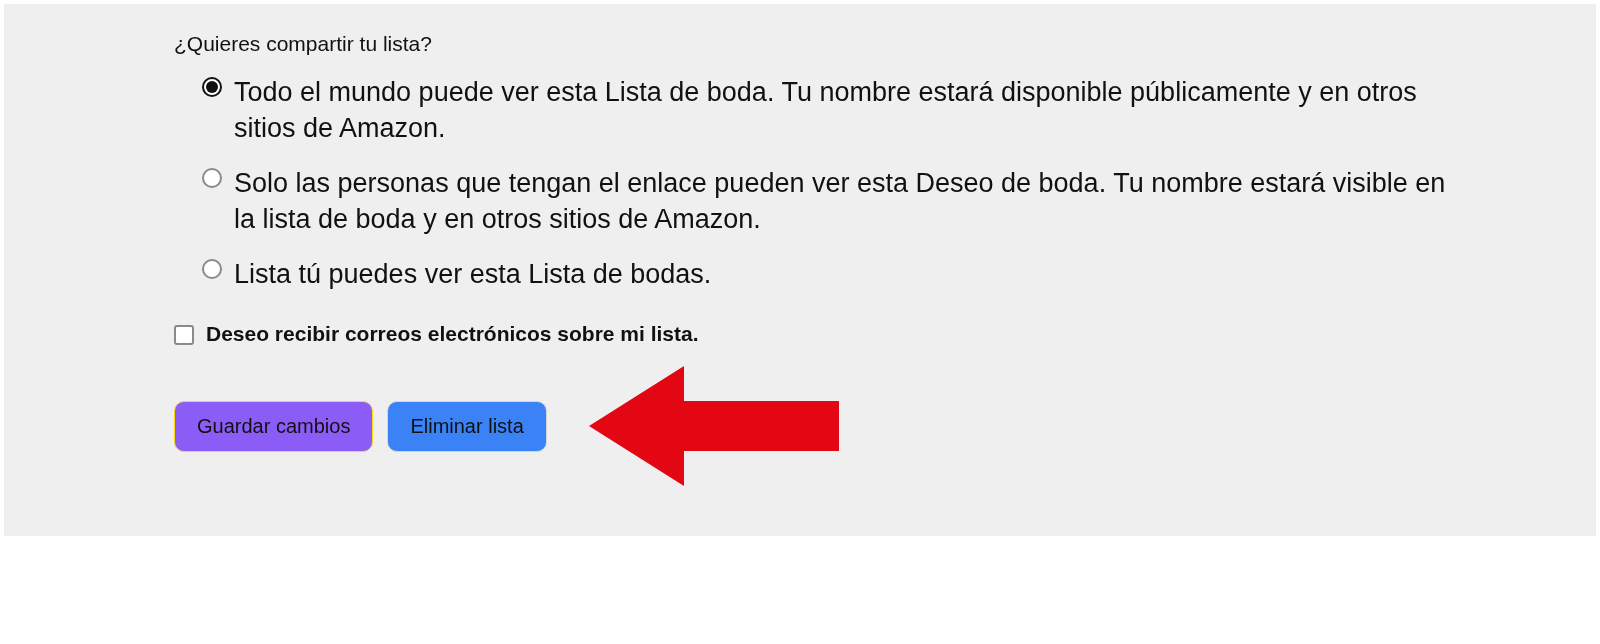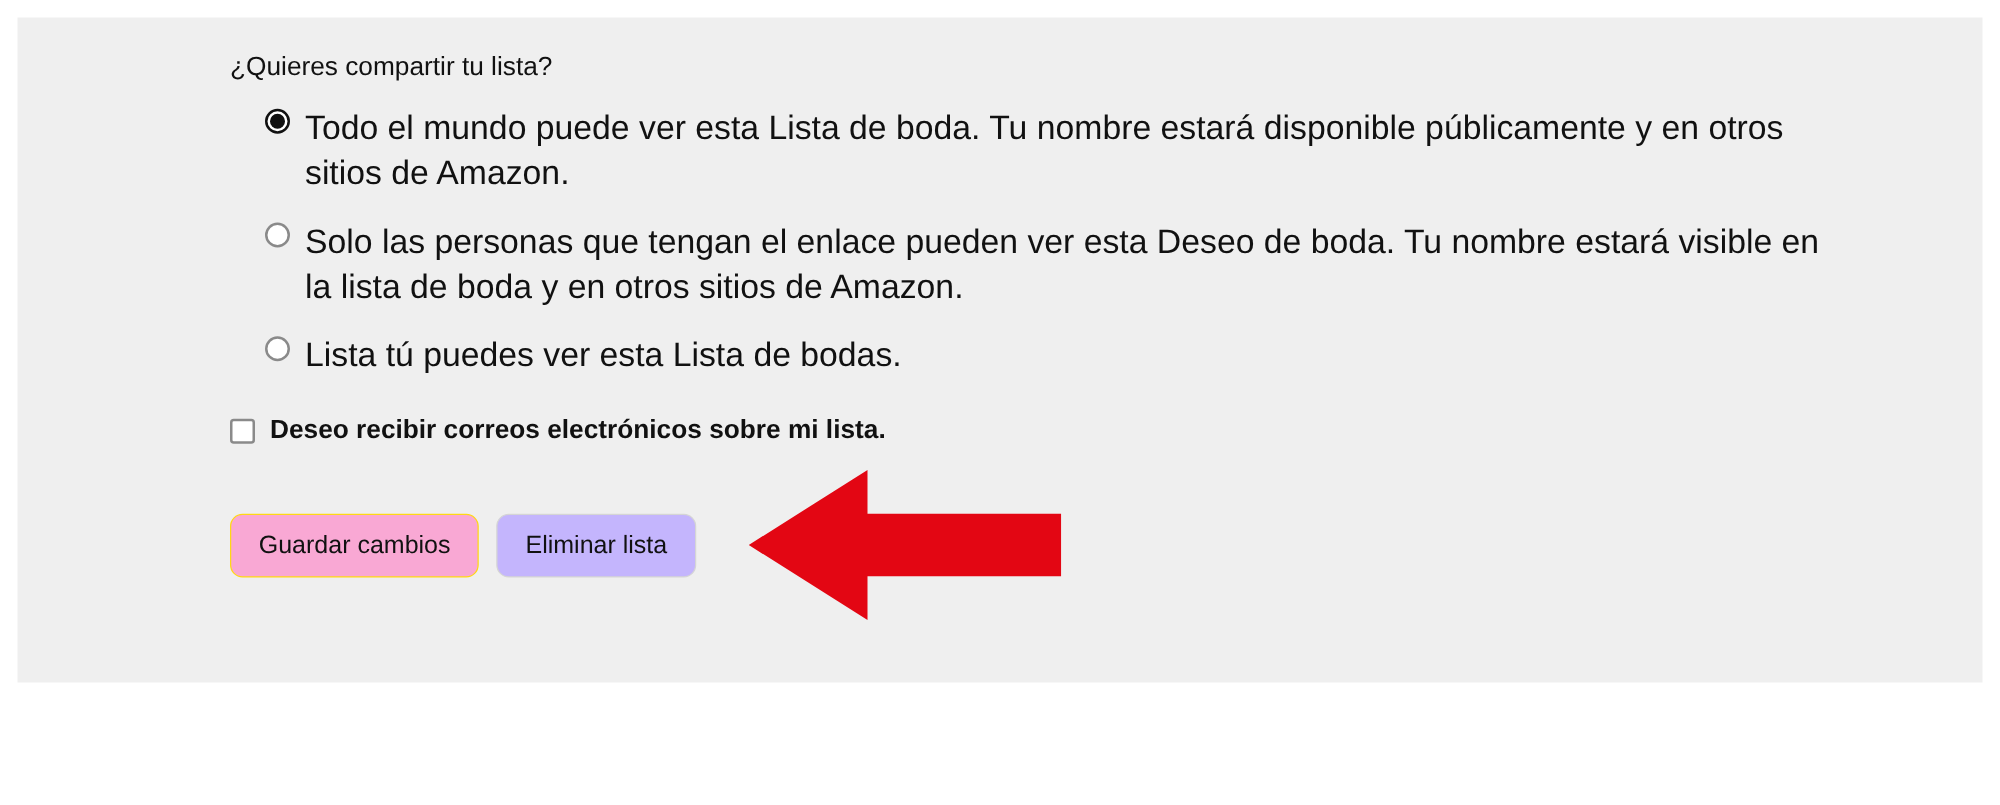--- a/index.html
+++ b/index.html
@@ -9,21 +9,21 @@
     }
     body {
       font-family: -apple-system, BlinkMacSystemFont, "Segoe UI", Arial, sans-serif;
       background: #fff;
       width: 1600px;
       height: 644px;
     }
     .panel {
       background: #efefef;
       padding: 28px 64px 50px 170px;
-      margin: 14px;
+      margin: 4px;
     }
     .question {
       font-size: 21px;
       color: #111;
       margin-bottom: 18px;
     }
     .radio-group {
       padding-left: 28px;
       margin-bottom: 30px;
     }
@@ -93,25 +93,25 @@
     }
     .btn {
       font-size: 20px;
       padding: 13px 22px;
       border-radius: 10px;
       border: 1px solid transparent;
       cursor: pointer;
       color: #111;
     }
     .btn-primary {
-      background: #f9a8d4;
+      background: #8b5cf6;
       border-color: #ffd814;
     }
     .btn-secondary {
-      background: #c4b5fd;
+      background: #3b82f6;
       border-color: #d5d5d5;
     }
     .arrow-annotation {
       margin-left: 28px;
       flex: 0 0 auto;
     }
     .arrow-annotation svg {
       display: block;
     }
   </style>

